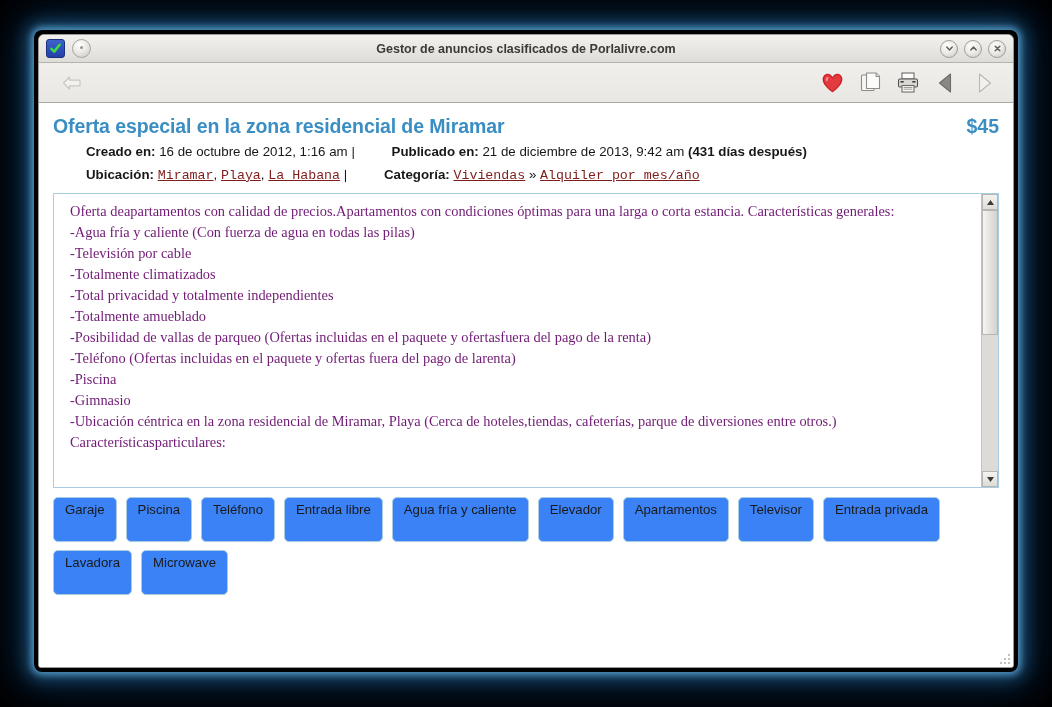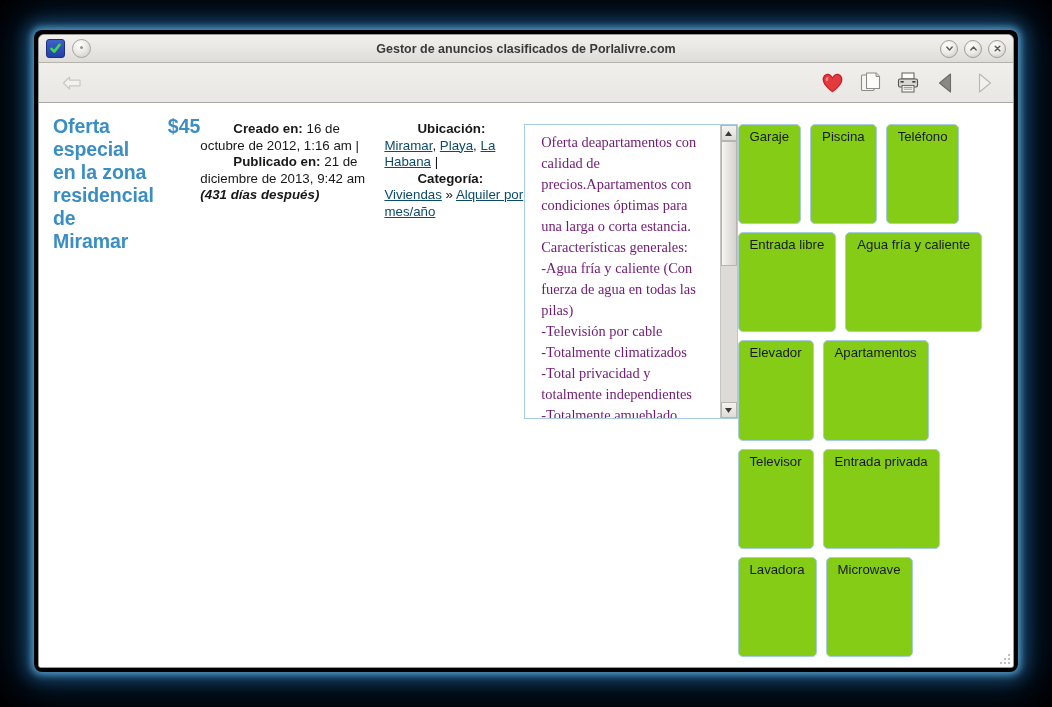--- a/index.html
+++ b/index.html
@@ -121,21 +121,21 @@
   #toolbar-right { margin-left: auto; display: flex; align-items: center; gap: 4px; }
 
   
   #content {
     flex: 1 1 auto;
     background: #ffffff;
     padding: 12px 14px 10px 14px;
     box-sizing: border-box;
     overflow: hidden;
     display: flex;
-    flex-direction: row;
+    flex-direction: column;
   }
 
   
   #ad-head {
     display: flex;
     align-items: baseline;
     justify-content: space-between;
   }
   #ad-title {
     font-size: 19.5px;
@@ -150,25 +150,26 @@
     white-space: nowrap;
     padding-left: 14px;
   }
   .meta-line {
     font-size: 13.3px;
     color: #181818;
     margin-top: 6px;
     line-height: 1.25;
   }
   .meta-line .lbl { font-weight: bold; margin-left: 33px; }
-  .meta-line .ital { font-style: italic; font-weight: bold; }
+  .meta-line .ital { font-weight: bold; }
   .meta-line a, .lnk {
-    color: #0c4a6e;
+    color: #7f1d1d;
     text-decoration: underline;
     cursor: pointer;
+    font-family: Liberation Mono, monospace;
   }
   .sep { color: #181818; }
 
   
   #desc-wrap {
     margin-top: 9px;
     border: 1px solid #a8cde2;
     background: #ffffff;
     display: flex;
     height: 295px;
@@ -224,24 +225,24 @@
   
   #tags {
     margin-top: 9px;
     display: flex;
     flex-wrap: wrap;
     gap: 8px 9px;
   }
   .tag {
     font-size: 13.2px;
     color: #1a1a1a;
-    background: #84cc16;
+    background: #3b82f6;
     border: 1px solid #a8cde2;
     border-radius: 5px;
-    padding: 5px 11px 6px 11px;
+    padding: 5px 11px 24px 11px;
     line-height: 1.05;
     cursor: default;
     box-shadow: 0 1px 0 rgba(0,0,0,0.02);
   }
 
   
   #info-panel {
     margin-top: 12px;
     border: 1px solid #bcd9ea;
     background: #ffffff;

